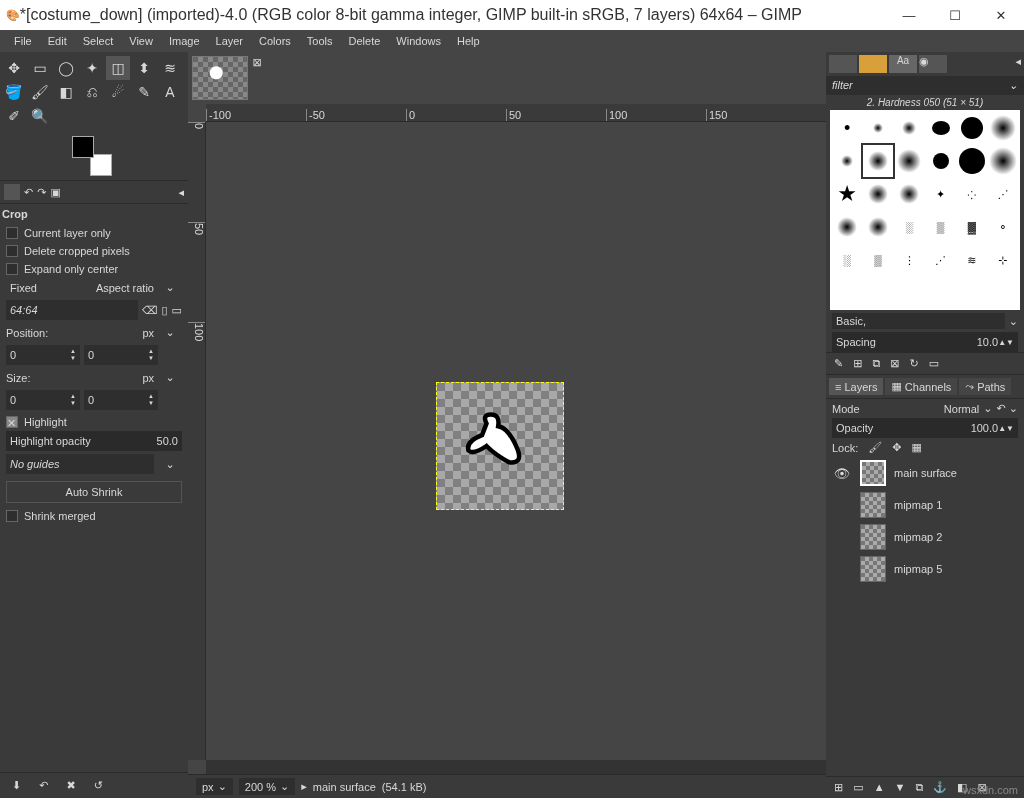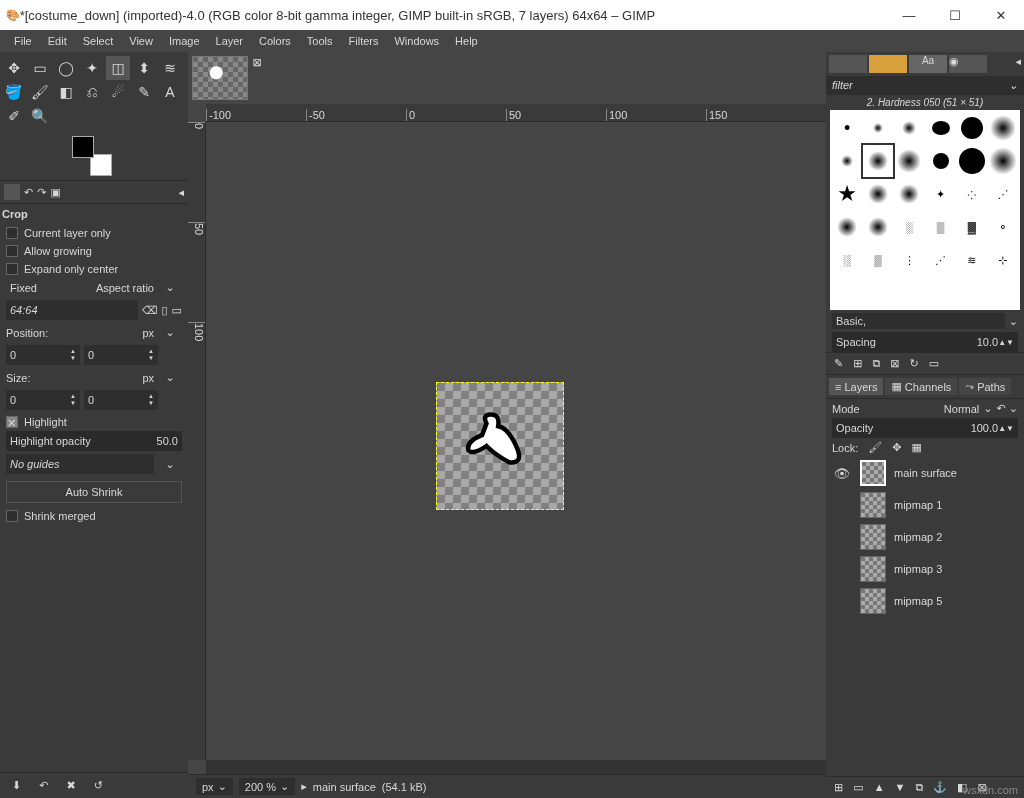--- a/index.html
+++ b/index.html
@@ -1,18 +1,18 @@
 <!DOCTYPE html>
 <html><head>
 <meta charset="utf-8">
 <style>
 * { margin:0; padding:0; box-sizing:border-box; font-family:"Segoe UI",Tahoma,sans-serif; font-size:11px; color:#d8d8d8; user-select:none; }
 body { background:#454545; width:1024px; height:798px; overflow:hidden; }
 .titlebar { height:30px; background:#fff; display:flex; align-items:center; padding-left:6px; }
-.titlebar .title { color:#333; flex:1; font-size:13px; }
+.titlebar .title { color:#333; flex:1; font-size:16px; }
 .titlebar .winbtn { width:46px; height:30px; display:flex; align-items:center; justify-content:center; color:#333; font-size:13px; }
 .titlebar .close { }
 .menubar { height:22px; background:#454545; display:flex; align-items:center; padding-left:6px; gap:0; }
 .menubar span { padding:0 8px; }
 .workspace { display:flex; height:746px; }
 .leftcol { width:188px; background:#3a3a3a; display:flex; flex-direction:column; }
 .toolbox { padding:4px 2px; }
 .toolrow { display:flex; gap:2px; }
 .tool { width:24px; height:24px; display:flex; align-items:center; justify-content:center; font-size:14px; }
 .tool.sel { background:#555; }
@@ -47,21 +47,21 @@
 .ruler-v { width:18px; background:#3a3a3a; display:flex; flex-direction:column; font-size:9px; border-right:1px solid #2a2a2a; }
 .ruler-v span { flex:0 0 100px; writing-mode:vertical-rl; border-top:1px solid #888; }
 .canvas { flex:1; position:relative; background:#454545; }
 .img { position:absolute; left:230px; top:260px; width:128px; height:128px; border:1px dashed #ff0; background-image:linear-gradient(45deg,#a8a8a8 25%,transparent 25%,transparent 75%,#a8a8a8 75%),linear-gradient(45deg,#a8a8a8 25%,#808080 25%,#808080 75%,#a8a8a8 75%); background-size:16px 16px; background-position:0 0,8px 8px; display:flex; align-items:center; justify-content:center; }
 .img svg { width:90px; height:90px; }
 .sb-h { height:14px; background:#333; margin-left:18px; }
 .statusbar { height:24px; background:#3a3a3a; display:flex; align-items:center; gap:6px; padding:0 8px; border-top:1px solid #2a2a2a; }
 .statusbar .fld { background:#2e2e2e; padding:2px 6px; display:flex; align-items:center; gap:4px; }
 .rightcol { width:198px; background:#3a3a3a; display:flex; flex-direction:column; }
 .brushes-tabs { display:flex; gap:2px; padding:3px; }
-.btab { width:38px; height:18px; background:#555; }
+.btab { width:28px; height:18px; background:#555; }
 .btab.o { background:#d7a03a; }
 .filter { background:#2e2e2e; padding:3px 6px; font-style:italic; display:flex; }
 .filter span:first-child { flex:1; }
 .brushinfo { padding:2px 6px; font-style:italic; font-size:10px;text-align:center; }
 .brushgrid { background:#fff; height:200px; margin:0 4px; display:grid; grid-template-columns:repeat(6,1fr); grid-auto-rows:32px; gap:1px; padding:2px; overflow:hidden; }
 .bcell { display:flex; align-items:center; justify-content:center; }
 .bcell.sel { outline:2px solid #333; }
 .dot-hard { width:14px; height:14px; background:#000; border-radius:50%; }
 .dot-soft { width:20px; height:20px; background:radial-gradient(circle,#000 0%,transparent 70%); border-radius:50%; }
 .star { color:#000; font-size:22px; }
@@ -90,21 +90,21 @@
 
 <div class="menubar">
   <span>File</span>
   <span>Edit</span>
   <span>Select</span>
   <span>View</span>
   <span>Image</span>
   <span>Layer</span>
   <span>Colors</span>
   <span>Tools</span>
-  <span>Filters</span>
+  <span>Delete</span>
   <span>Windows</span>
   <span>Help</span>
 </div>
 
 <div class="workspace">
 
   <div class="leftcol">
     <div class="toolbox">
       <div class="toolrow">
         <div class="tool">✥</div>
@@ -140,21 +140,21 @@
       <span>▣</span>
       <span style="margin-left:auto">◂</span>
     </div>
     <div class="section-hdr">Crop</div>
     <div class="opt">
         <div class="cb"></div>
         <span>Current layer only</span>
       </div>
     <div class="opt">
         <div class="cb"></div>
-        <span>Allow growing</span>
+        <span>Delete cropped pixels</span>
       </div>
     <div class="opt">
         <div class="cb"></div>
         <span>Expand only center</span>
       </div>
     <div class="row">
       <div class="cb"></div>
       <span>Fixed</span>
       <span style="flex:1"></span>
       <span>Aspect ratio</span>
@@ -414,25 +414,20 @@
         </div>
       <div class="layer">
           <span class="eye"></span>
           <div class="lthumb"></div>
           <span>mipmap 1</span>
         </div>
       <div class="layer">
           <span class="eye"></span>
           <div class="lthumb"></div>
           <span>mipmap 2</span>
-        </div>
-      <div class="layer">
-          <span class="eye"></span>
-          <div class="lthumb"></div>
-          <span>mipmap 3</span>
         </div>
       <div class="layer">
           <span class="eye"></span>
           <div class="lthumb"></div>
           <span>mipmap 5</span>
         </div>
     </div>
     <div class="iconrow">
       <span>⊞</span>
       <span>▭</span>

